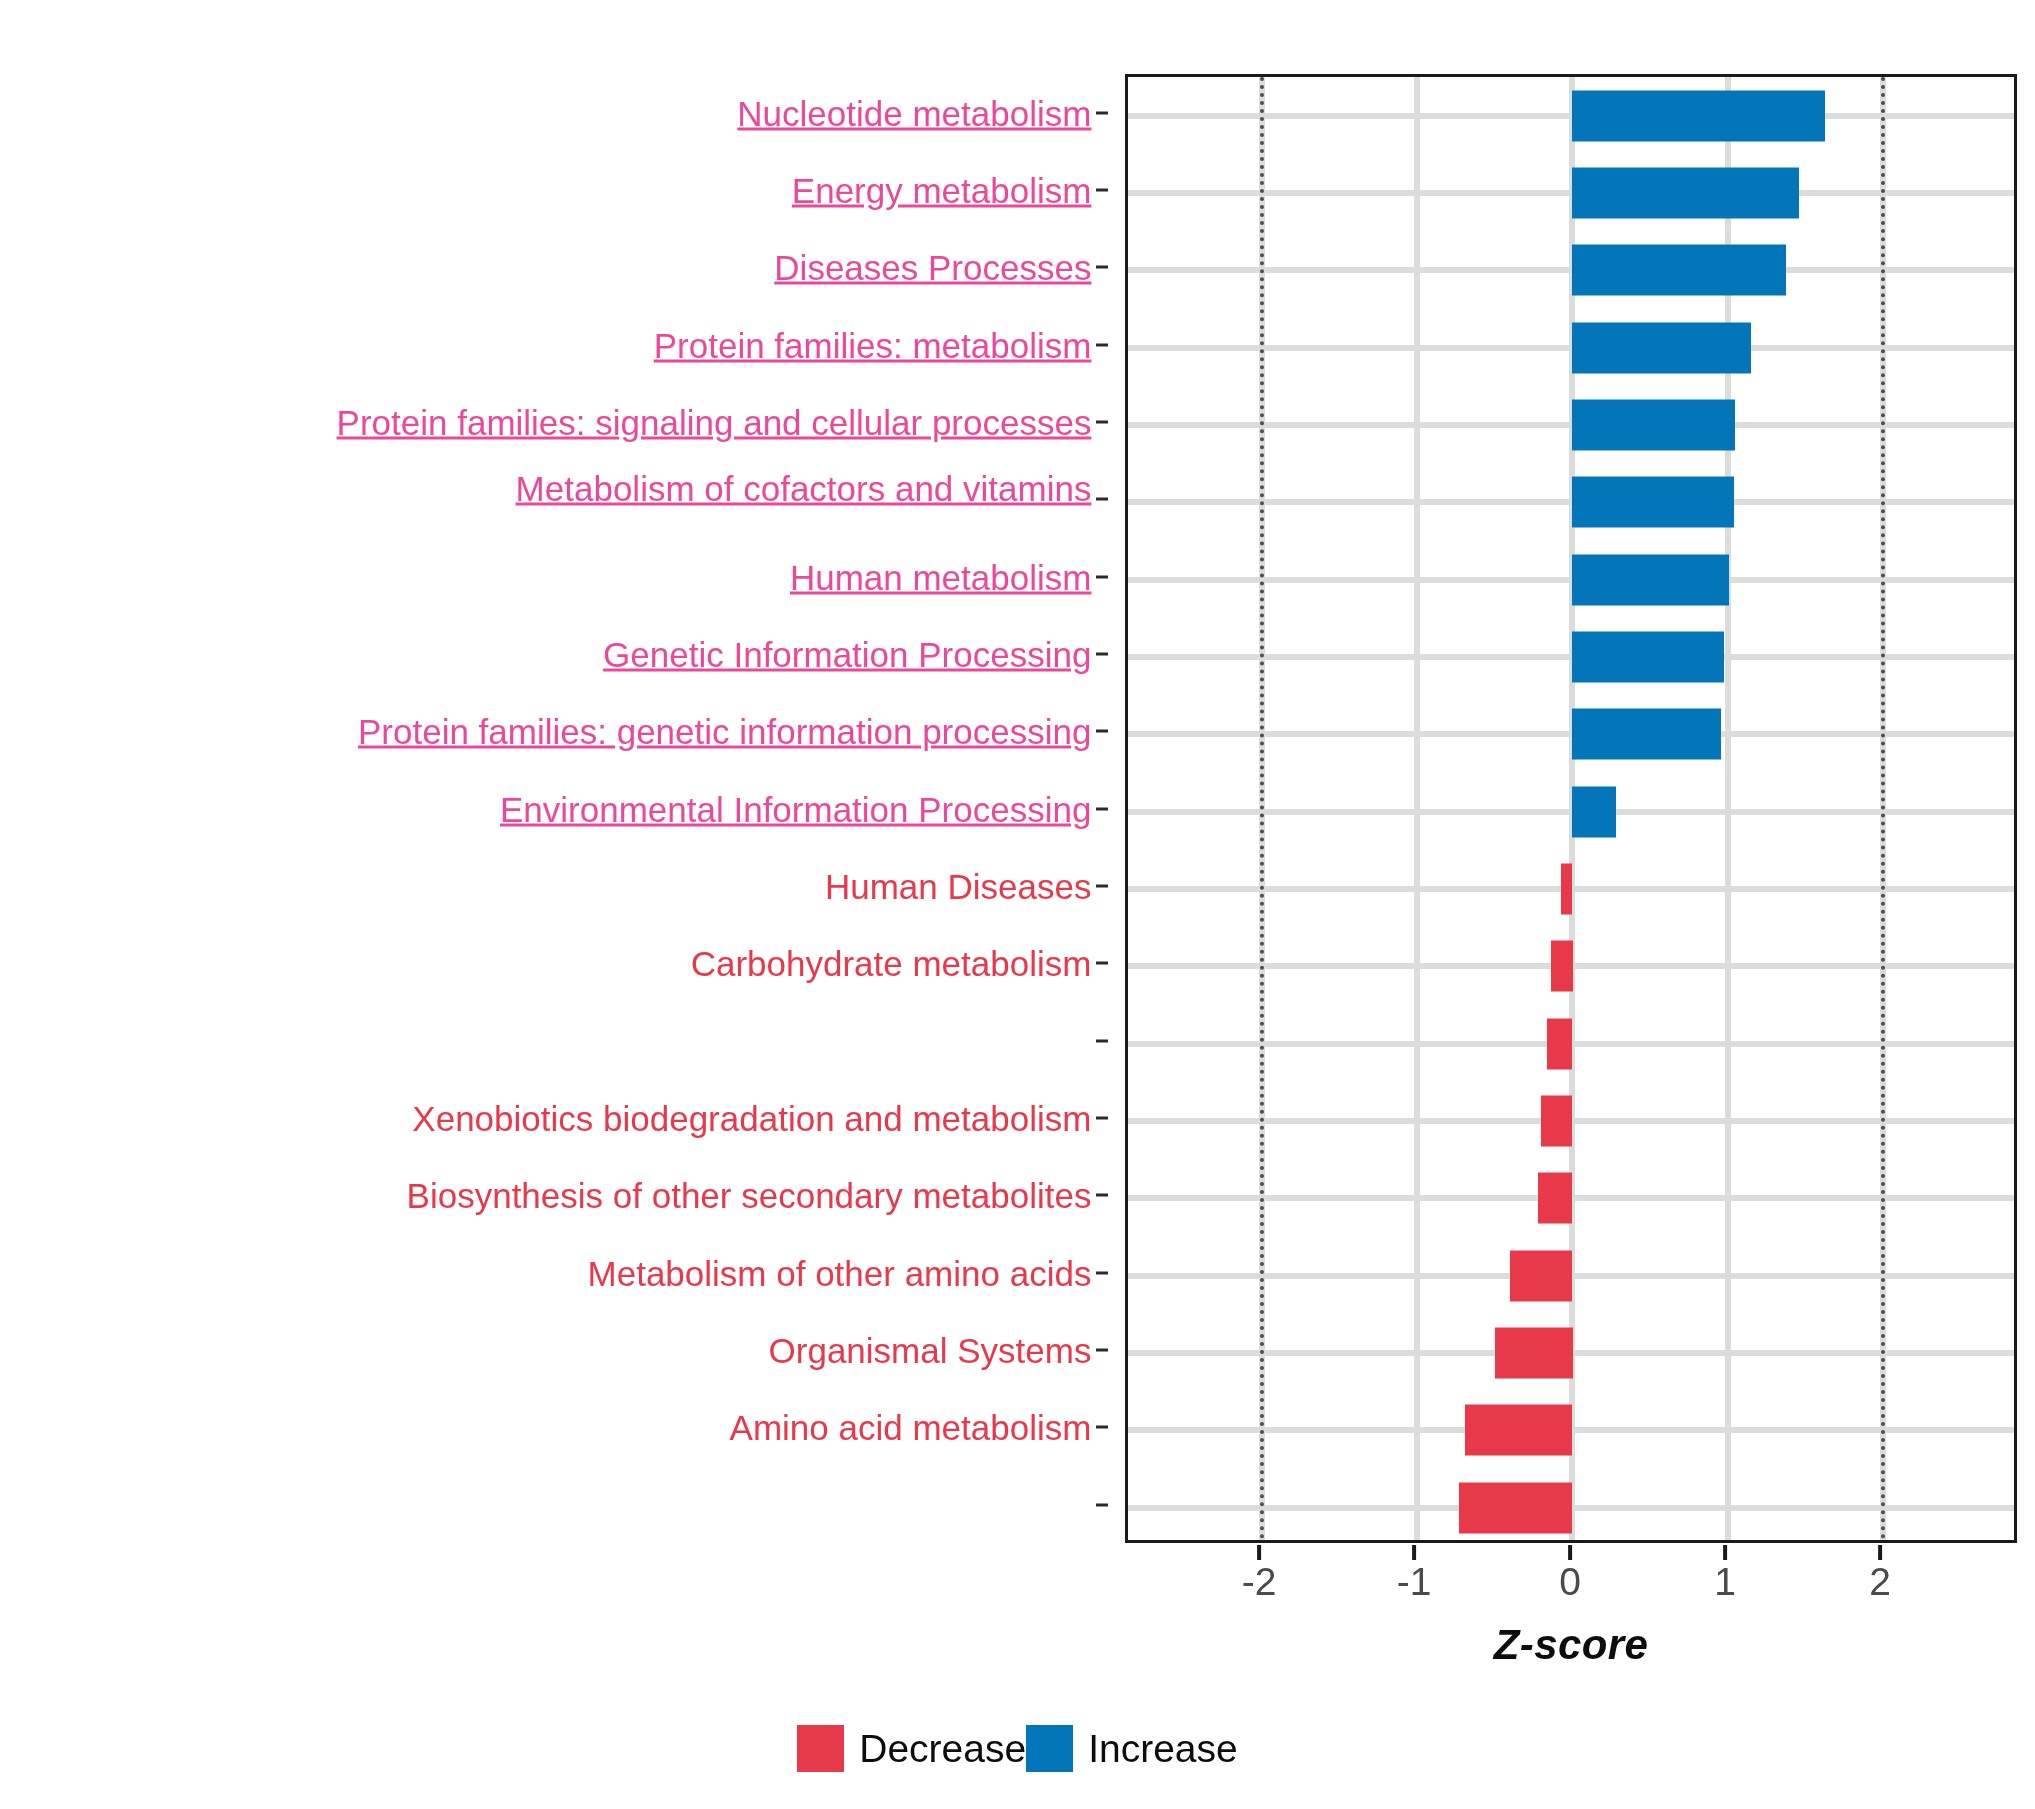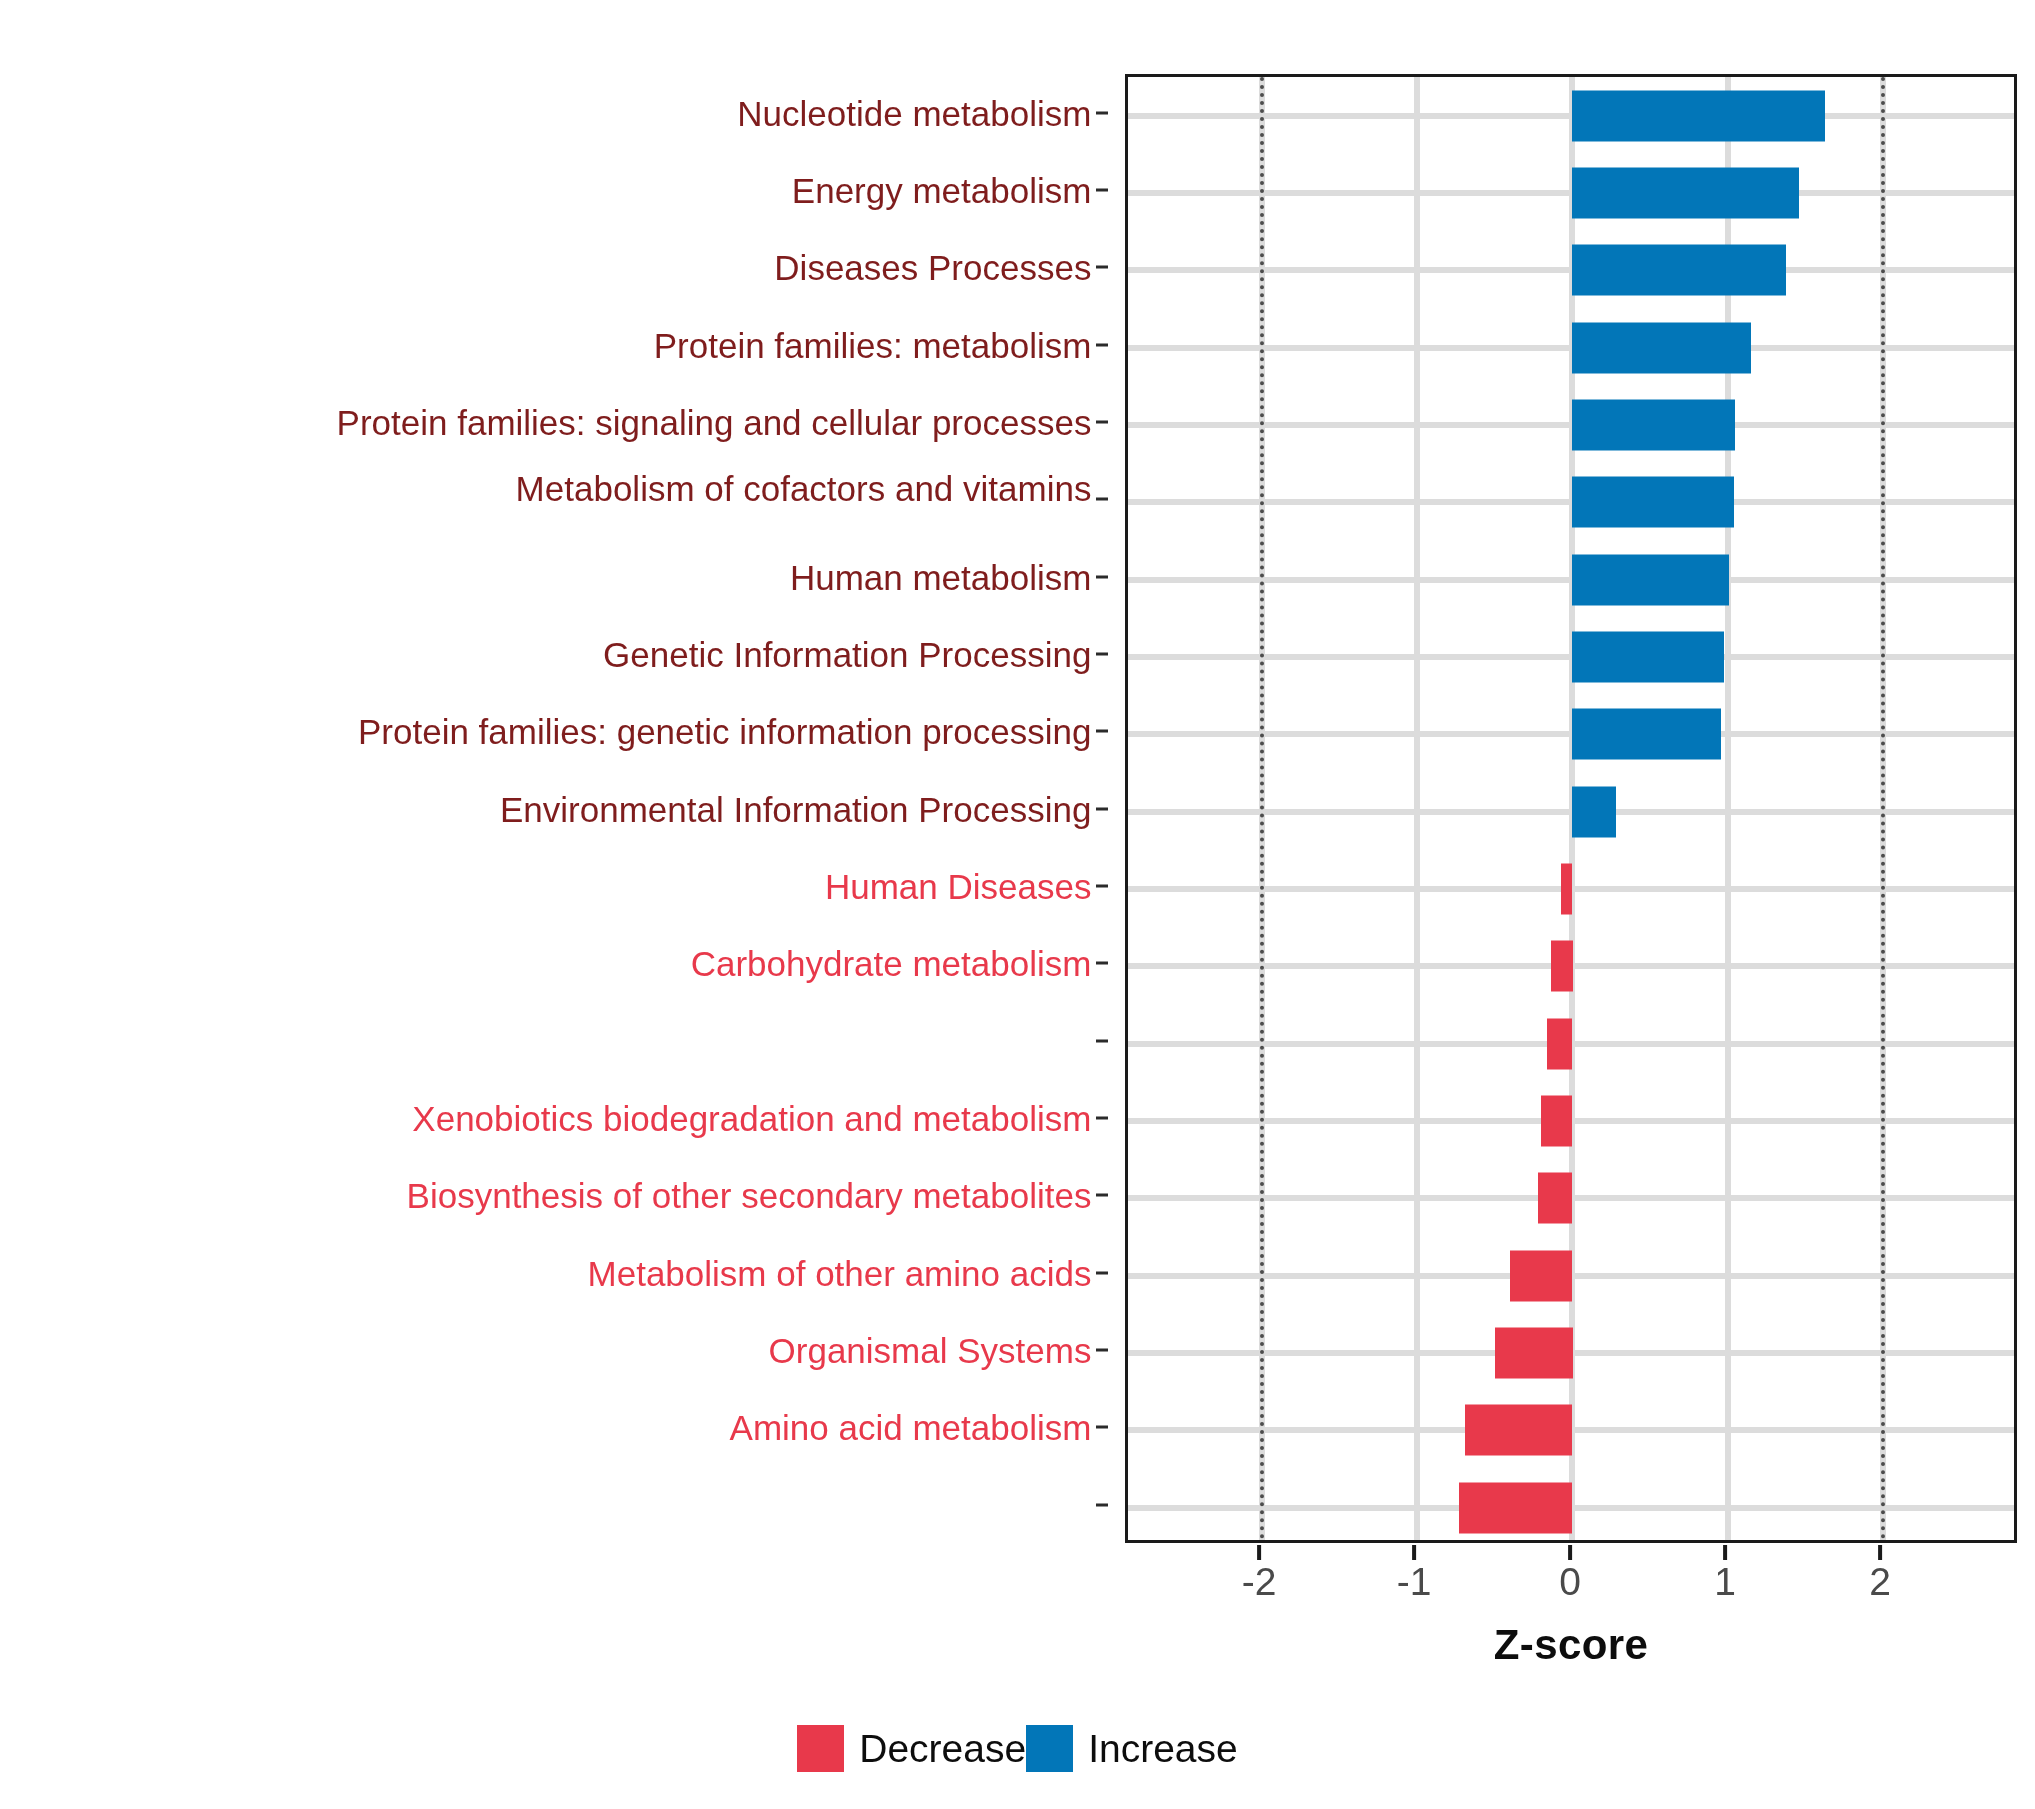--- a/index.html
+++ b/index.html
@@ -4,38 +4,38 @@
 <style>
   html,body{margin:0;padding:0;background:#ffffff;}
   body{width:2035px;height:1809px;font-family:"Liberation Sans",sans-serif;overflow:hidden;}
 
   #root{position:relative;width:2035px;height:1809px;background:#fff;}
 
   
   #ylabels{position:absolute;left:0;top:74px;width:1108px;height:1469px;}
   .ylab{position:absolute;right:16.6px;transform:translateY(-50%);
         font-size:35px;line-height:1;white-space:nowrap;text-align:right;}
-  .ylab.up{color:#7f1d1d;}
+  .ylab.up{color:#ec4899;text-decoration:underline;}
   .ylab.down{color:#E8394B;}
   .ytick{position:absolute;right:0px;width:12px;height:3px;background:#2b2b2b;transform:translateY(-50%);}
 
   
   #panel{position:absolute;left:1125px;top:74px;width:892px;height:1469px;
          background:#ffffff;box-sizing:border-box;border:3px solid #1a1a1a;}
   .hgrid{position:absolute;left:0;width:100%;height:6px;background:#dcdcdc;transform:translateY(-50%);}
   .vgrid{position:absolute;top:0;height:100%;width:6px;background:#dcdcdc;transform:translateX(-50%);}
   .refline{position:absolute;top:0;height:100%;width:0;border-left:4.5px dotted #4d4d4d;transform:translateX(-50%);}
   .bar{position:absolute;height:51px;transform:translateY(-50%);}
 
   
   .xtick{position:absolute;width:3.8px;height:15px;background:#1a1a1a;transform:translateX(-50%);}
   .xticklab{position:absolute;top:1562px;transform:translateX(-50%);
             font-size:39px;color:#4a4a4a;line-height:1;}
   #xaxis-title{position:absolute;top:1621px;left:1125px;width:892px;text-align:center;
-               font-size:42px;font-weight:bold;color:#0d0d0d;letter-spacing:0.4px;}
+               font-size:42px;font-weight:bold;color:#0d0d0d;letter-spacing:0.4px;font-style:italic;}
 
   
   #legend{position:absolute;top:1725px;left:0;width:2035px;
           display:flex;justify-content:center;align-items:center;}
   .legend-item{display:flex;align-items:center;gap:15px;}
   .legend-key{width:47px;height:47px;display:block;}
   .legend-text{font-size:39px;color:#0d0d0d;line-height:1;}
 </style>
 </head>
 <body>

